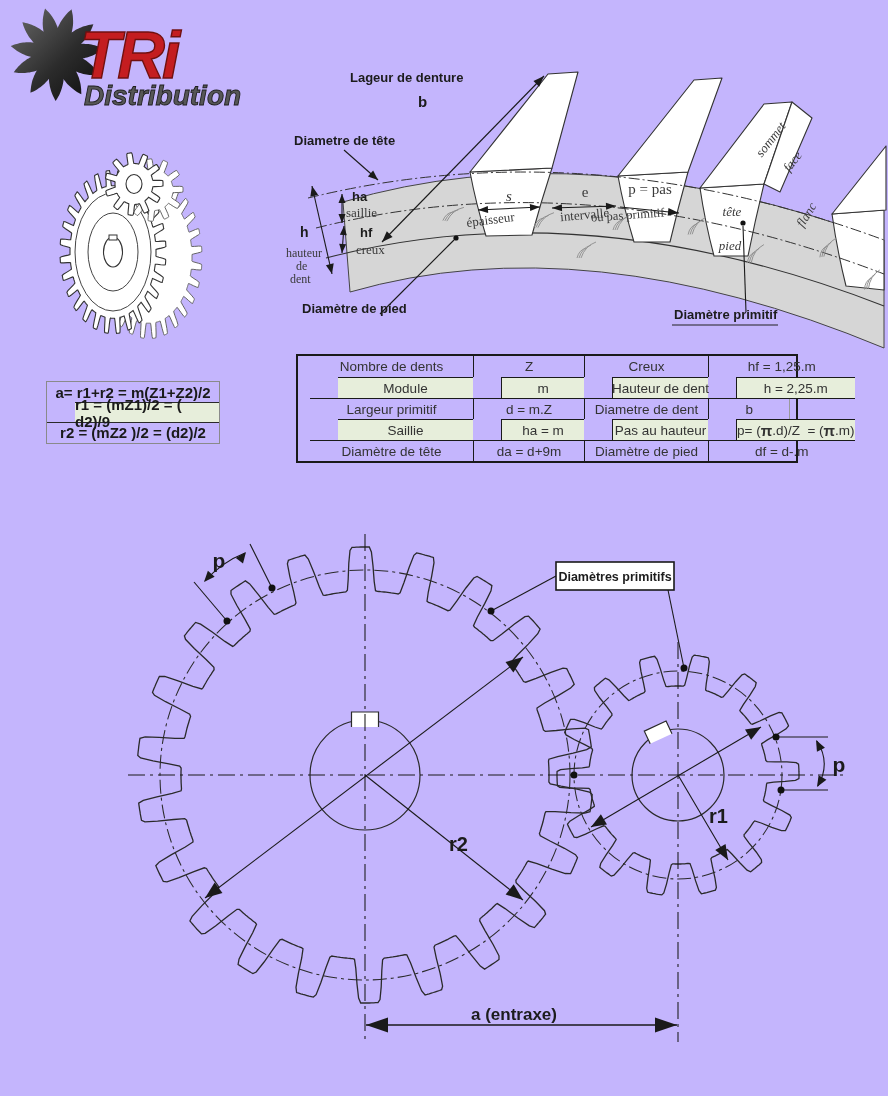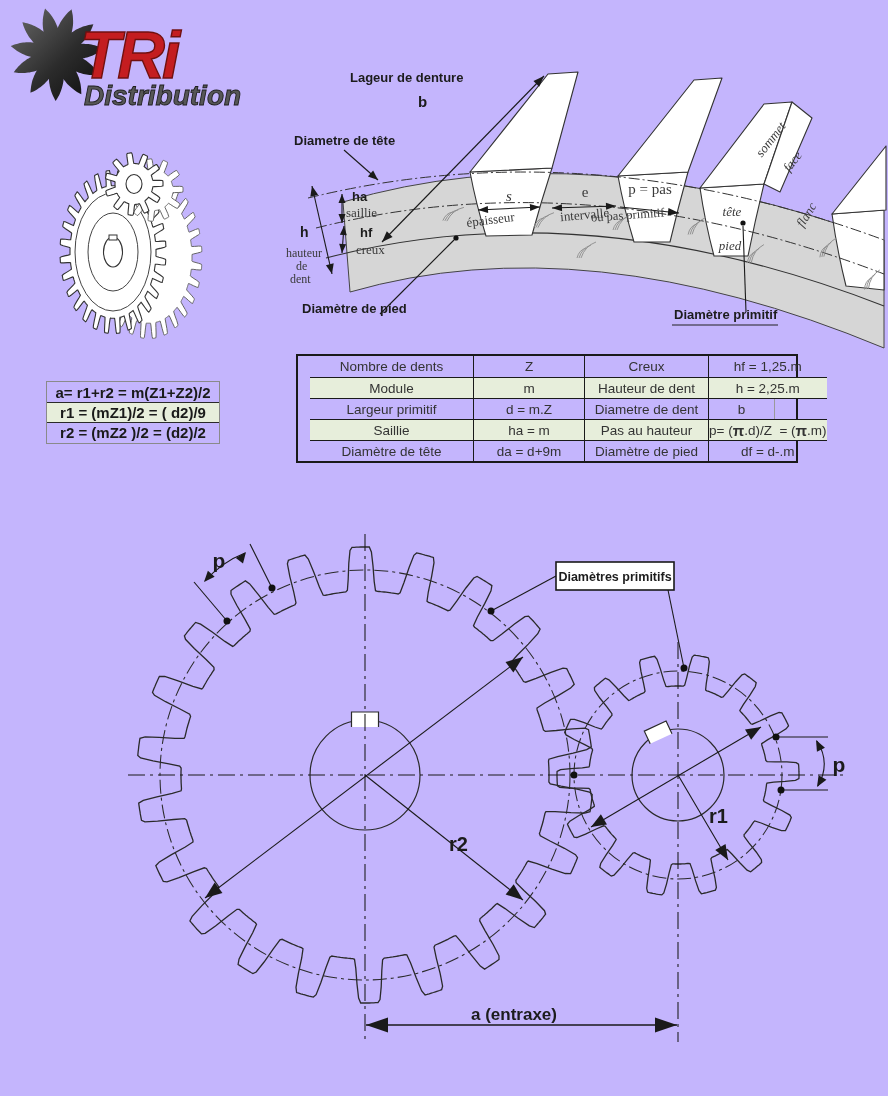--- a/index.html
+++ b/index.html
@@ -10,21 +10,21 @@
   .tb{font-family:"Liberation Sans",sans-serif;font-weight:bold;fill:#1c1c1c;}
   .ts{font-family:"Liberation Serif",serif;fill:#3a3a3a;}
   .tsi{font-family:"Liberation Serif",serif;font-style:italic;fill:#3a3a3a;}
 
   
   .formula-box{position:absolute;left:46px;top:381px;width:174px;height:63px;
      border:1px solid #8a8a8a;box-sizing:border-box;}
   .frow{height:20.2px;display:flex;align-items:center;justify-content:center;
      font-weight:bold;font-size:15px;color:#1a1a1a;border-top:1px solid #2a2a2a;box-sizing:border-box;}
   .frow:first-child{border-top:none;}
-  .green{background:#e7eedb;}
+  .green{background:#e7eedb;margin-left:28px;}
 
   
   .spec-table{position:absolute;left:296px;top:354px;width:502px;height:109px;
      border:2px solid #1a1a1a;box-sizing:border-box;display:grid;
      grid-template-columns:163px 111px 124px 1fr;grid-auto-rows:21px;padding-left:12px;}
   .tc{display:flex;align-items:center;justify-content:center;font-size:13.5px;color:#333;
      border-left:1px solid #1a1a1a;border-top:1px solid #1a1a1a;box-sizing:border-box;white-space:pre;}
   .tc.col0{border-left:none;}
   .tc.row0{border-top:none;}
   .pi{font-weight:bold;font-size:15px;}

